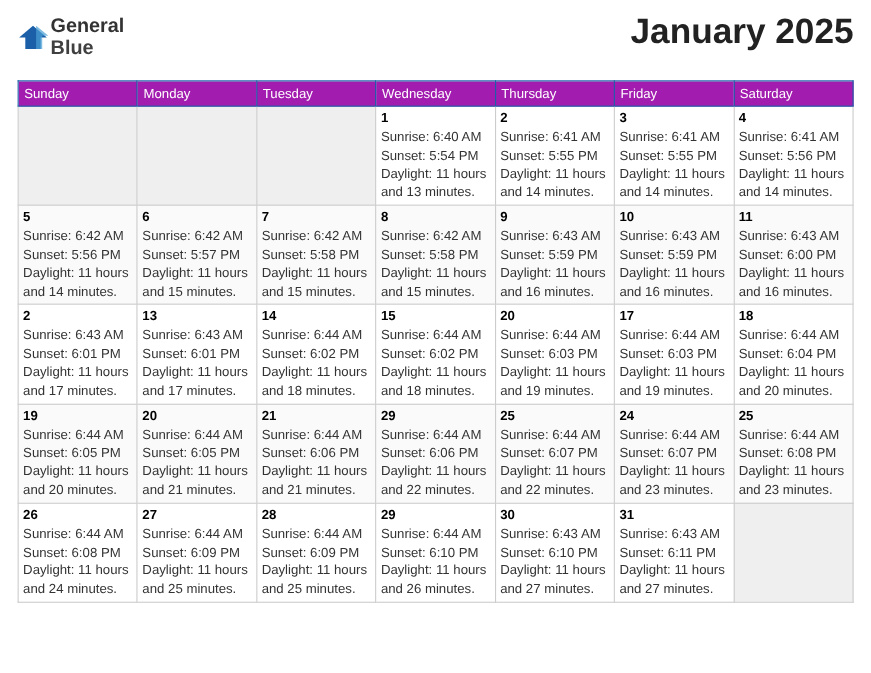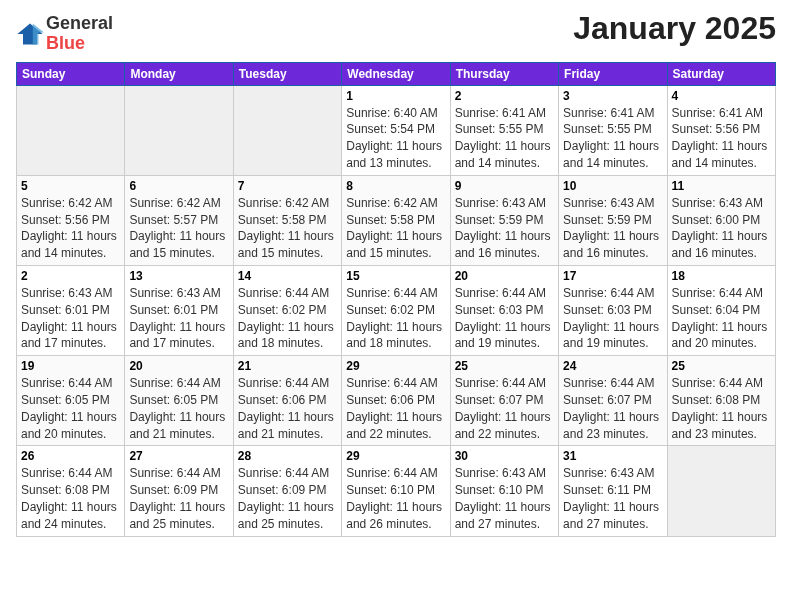--- a/index.html
+++ b/index.html
@@ -12,37 +12,37 @@
     }
     .page {
       width: 792px;
       height: 612px;
       padding: 10px 16px 10px 16px;
     }
     .header {
       display: flex;
       justify-content: space-between;
       align-items: flex-start;
-      margin-bottom: 8px;
+      margin-bottom: 19px;
     }
     .logo {
       display: flex;
       align-items: center;
       margin-top: 4px;
     }
     .logo-text {
       font-size: 18px;
       font-weight: bold;
       line-height: 1.1;
     }
     .logo-general {
       color: #333;
     }
     .logo-blue {
-      color: #ef4444;
+      color: #404040;
     }
     .logo-icon {
       width: 28px;
       height: 28px;
       margin-right: 2px;
     }
     .title-block {
     }
     .month-title {
       font-size: 32px;
@@ -52,26 +52,26 @@
     .location-title {
       font-size: 14px;
       color: #555;
     }
     .calendar {
       width: 100%;
       border-collapse: collapse;
       font-size: 11px;
     }
     .calendar th {
-      background: #6d28d9;
+      background: #a21caf;
       color: #fff;
       text-align: left;
       padding: 4px 5px;
       font-size: 12px;
-      font-weight: bold;
+      font-weight: normal;
       border: 1px solid #1a5fa8;
     }
     .calendar td {
       border: 1px solid #ccc;
       vertical-align: top;
       padding: 3px 4px;
       width: calc(100% / 7);
       height: 78px;
     }
     .day-num {

